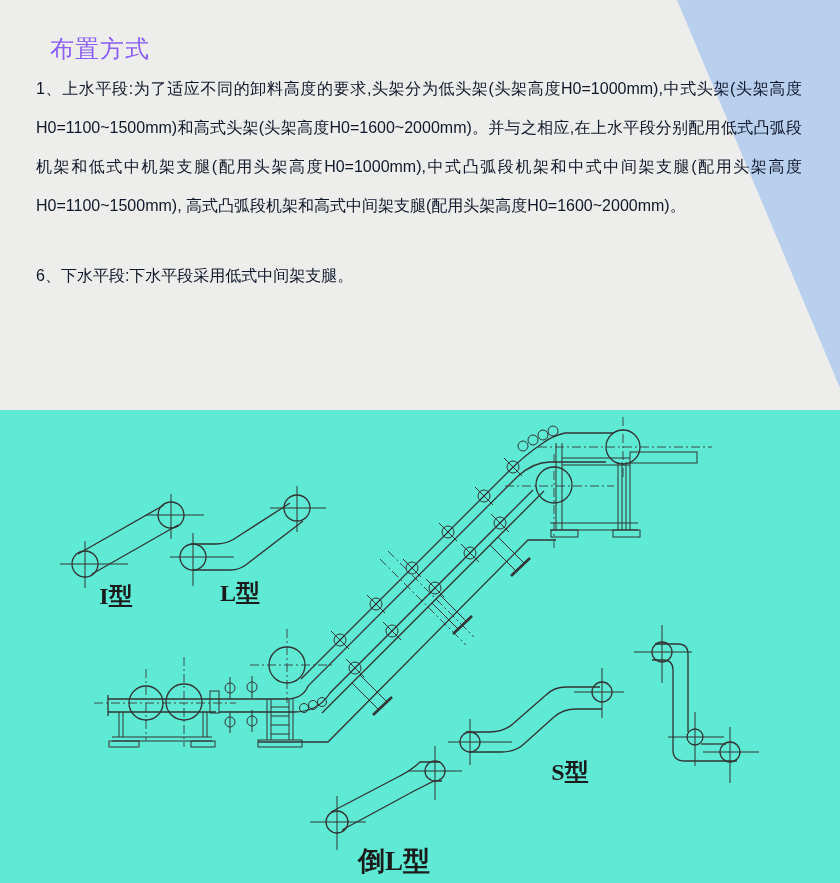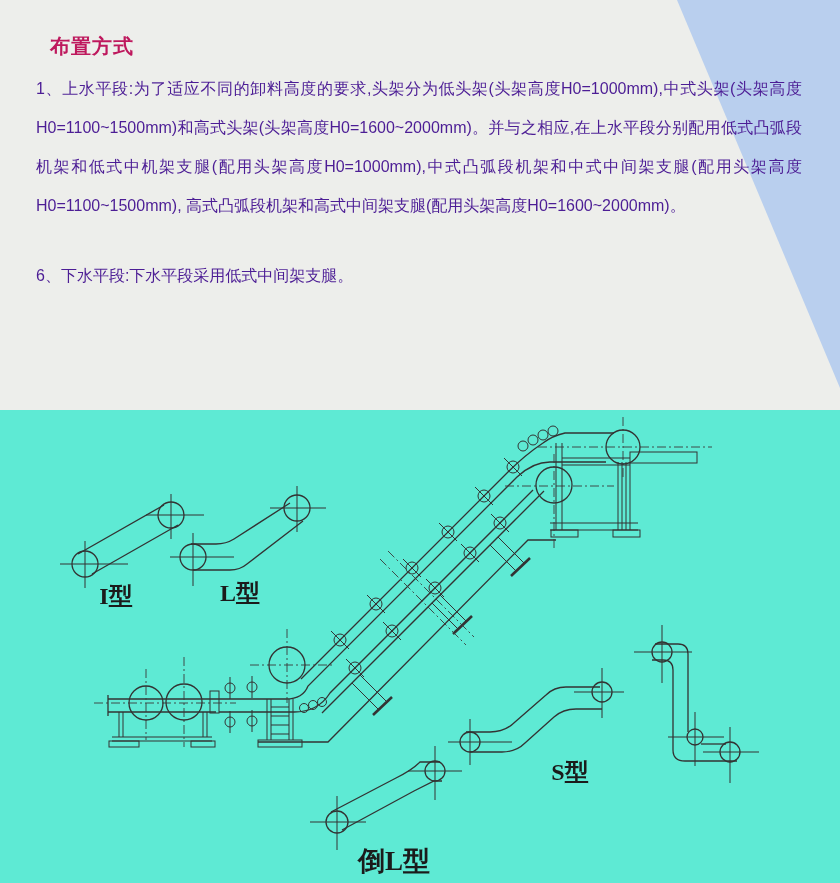--- a/index.html
+++ b/index.html
@@ -1,23 +1,23 @@
 <!DOCTYPE html>
 <html><head>
 <meta charset="utf-8">
 <style>
   html,body{margin:0;padding:0;}
   .page{position:relative;width:840px;height:883px;background:#edeeeb;overflow:hidden;
         font-family:"Liberation Sans",sans-serif;}
   .blue-band{position:absolute;top:0;right:0;width:163px;height:388px;background:#b9cfee;
         clip-path:polygon(0 0,100% 0,100% 100%);}
-  .title{position:absolute;left:50px;top:33px;font-size:20px;font-weight:bold;color:#be185d;
+  .title{position:absolute;left:50px;top:33px;font-size:24px;font-weight:normal;color:#8b5cf6;
         letter-spacing:1px;}
   .content{position:absolute;left:36px;top:69px;width:766px;font-size:16px;line-height:39px;
-        color:#4c1d95;text-align:justify;}
+        color:#0f172a;text-align:justify;}
   .content p{margin:0;}
   .content p.p2{margin-top:12px;}
   .content p.p3{margin-top:31px;}
   .diagram{position:absolute;left:0;top:410px;width:840px;height:557px;background:#5eead4;}
   svg{display:block;}
   .ln{fill:none;stroke:#333;stroke-width:1.3;}
   .thin{fill:none;stroke:#333;stroke-width:1;}
   .dd{fill:none;stroke:#3a3a3a;stroke-width:0.9;stroke-dasharray:9 3 2 3;}
   .foot{fill:none;stroke:#333;stroke-width:2.6;}
   .dlabel{font-family:"Liberation Serif",serif;font-weight:bold;fill:#1b1b1b;text-anchor:middle;}

